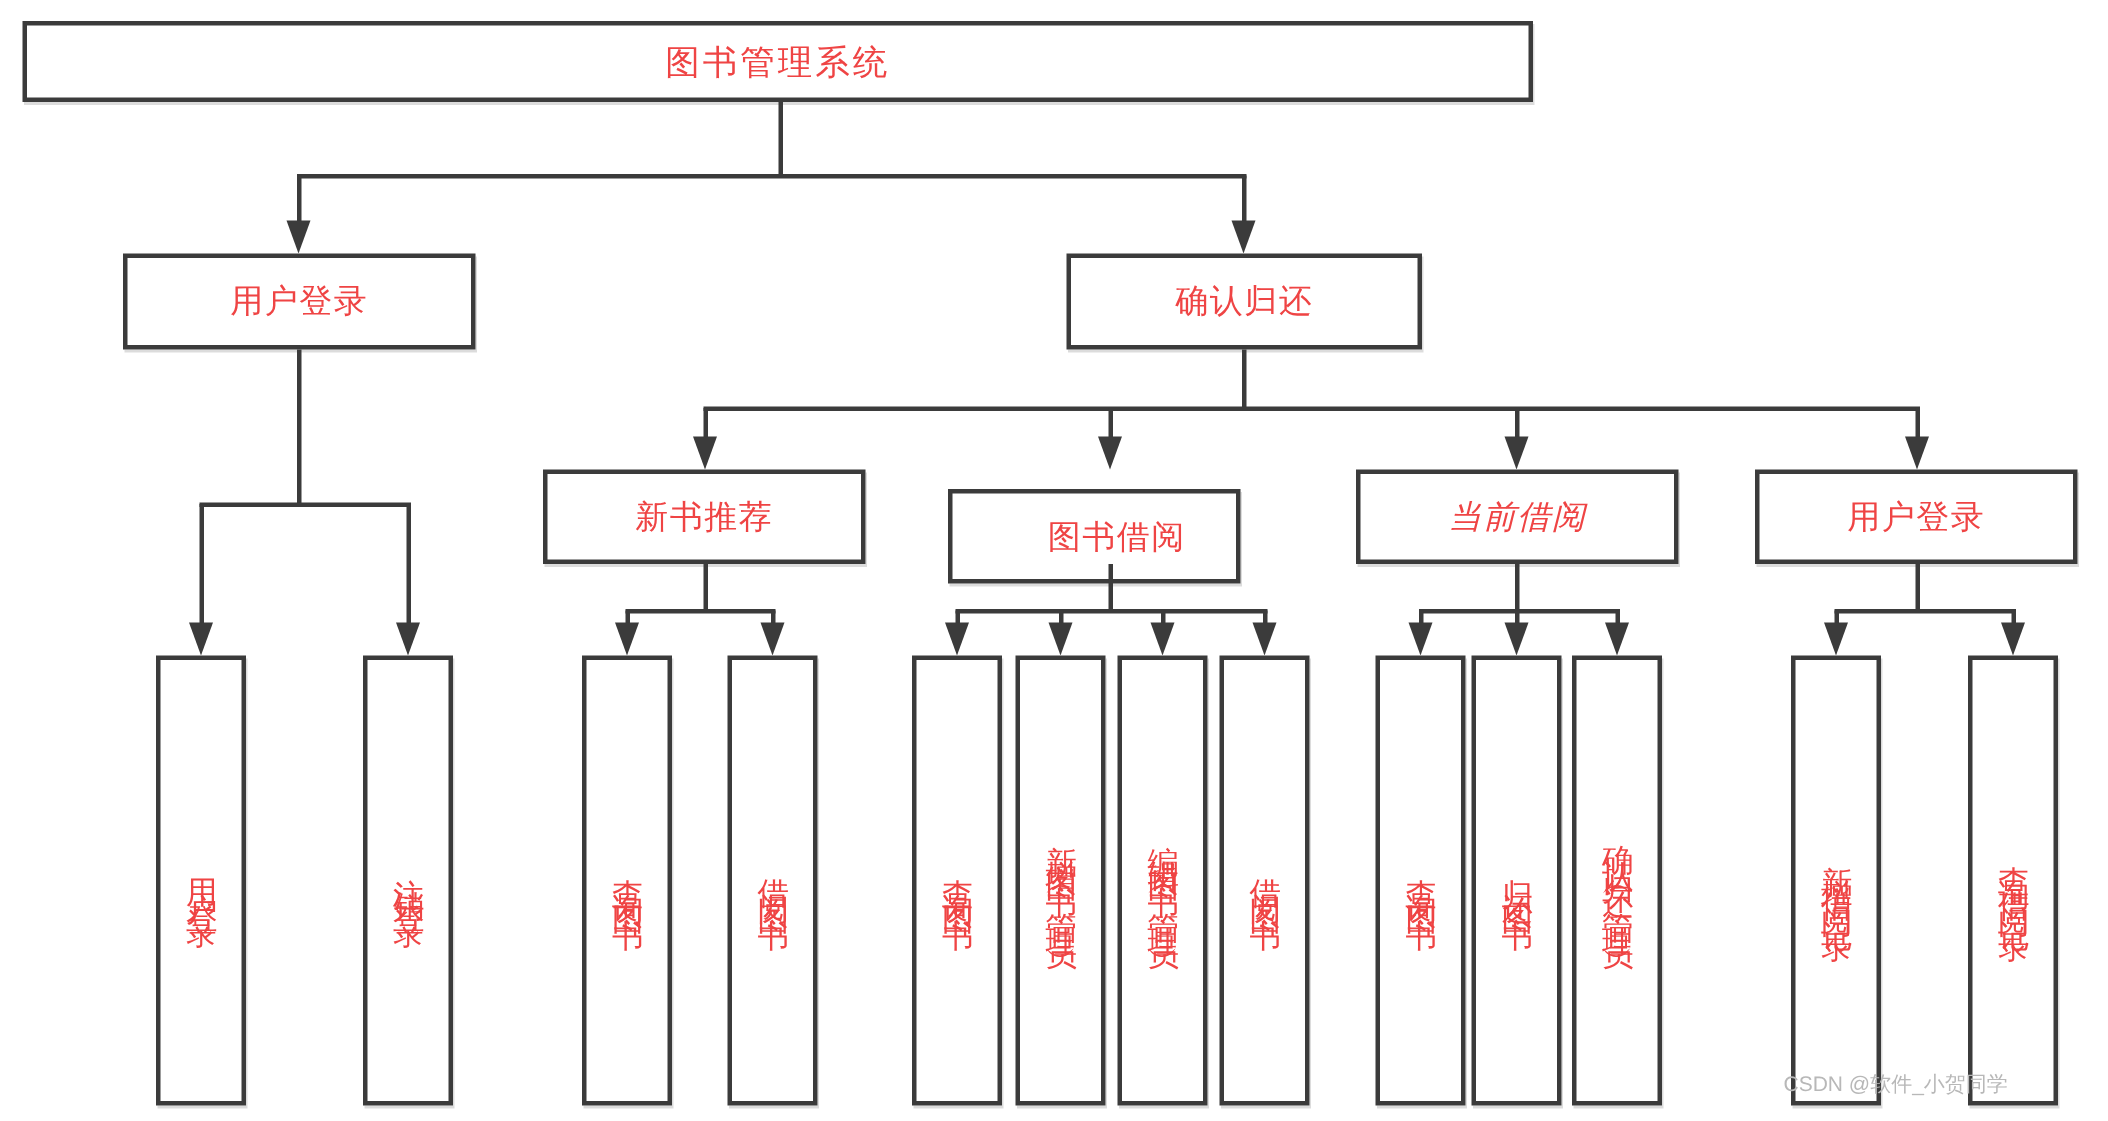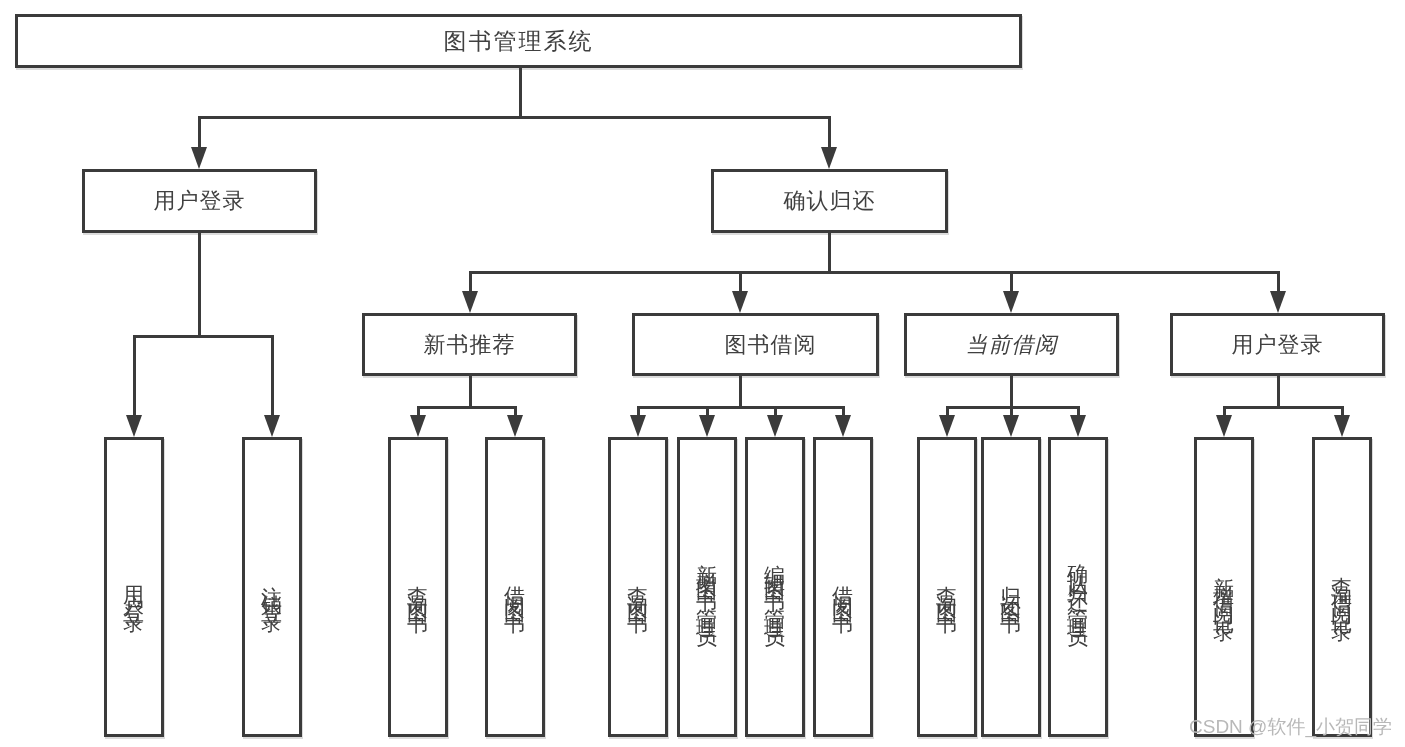--- a/index.html
+++ b/index.html
@@ -18,21 +18,21 @@
   }
   .node {
     position: absolute;
     box-sizing: border-box;
     background: #ffffff;
     border: 3px solid #3b3b3b;
     display: flex;
     align-items: center;
     justify-content: center;
     box-shadow: 1px 2px 0 rgba(130,130,130,0.28);
-    color: #404040;
+    color: #ef4444;
   }
   .hnode { font-size: 22px; letter-spacing: 1px; }
   .root-node { font-size: 23px; letter-spacing: 2px; }
   .vnode {
     writing-mode: vertical-rl;
     text-orientation: mixed;
     font-size: 21px;
     letter-spacing: 9px;
     line-height: 1;
   }
@@ -51,21 +51,21 @@
     width: 0;
     height: 0;
     border-left: 8px solid transparent;
     border-right: 8px solid transparent;
     border-top: 22px solid #3b3b3b;
   }
   .watermark {
     position: absolute;
     left: 1189px;
     top: 714px;
-    font-size: 19px;
+    font-size: 14px;
     color: #b8b8b8;
     z-index: 10;
     white-space: nowrap;
   }
 </style>
 </head>
 <body>
 
 <div class="stage">
 
@@ -101,21 +101,21 @@
   <div class="vline" style="left:739px; top:272px; height:21px;"></div>
   <div class="arrow" style="left:732px; top:291px;"></div>
   <div class="vline" style="left:1010px; top:272px; height:21px;"></div>
   <div class="arrow" style="left:1003px; top:291px;"></div>
   <div class="vline" style="left:1277px; top:272px; height:21px;"></div>
   <div class="arrow" style="left:1270px; top:291px;"></div>
 
   <div class="node hnode" style="left:362px; top:313px; width:215px; height:63px;">
     <span>新书推荐</span>
   </div>
-  <div class="node hnode" style="left:632px; top:313px; width:247px; height:63px;padding-left:30px;">
+  <div class="node hnode" style="left:632px; top:326px; width:195px; height:63px;padding-left:30px;">
     <span>图书借阅</span>
   </div>
   <div class="node hnode" style="left:904px; top:313px; width:215px; height:63px;font-style:italic;">
     <span>当前借阅</span>
   </div>
   <div class="node hnode" style="left:1170px; top:313px; width:215px; height:63px;">
     <span>用户登录</span>
   </div>
 
   <div class="vline" style="left:469px; top:376px; height:32px;"></div>

